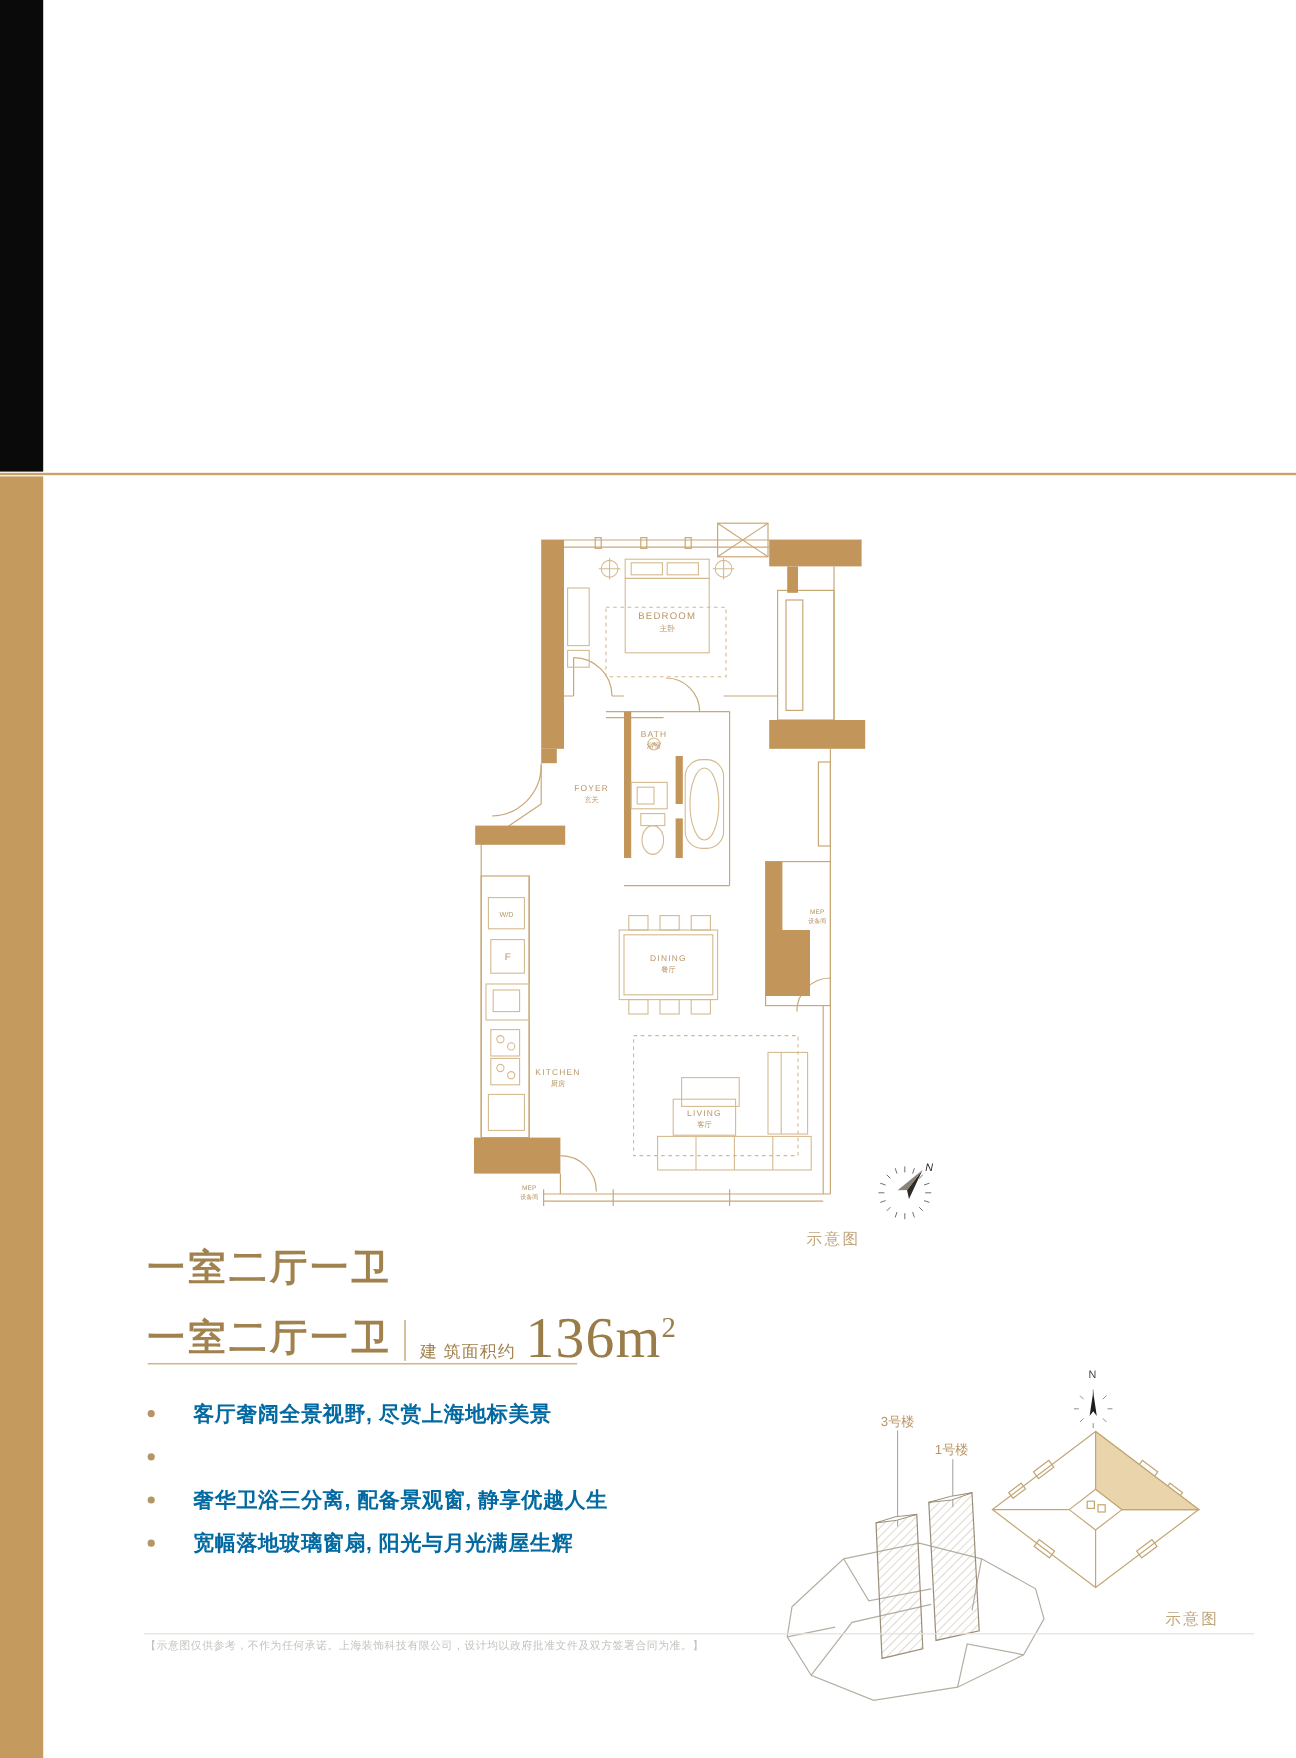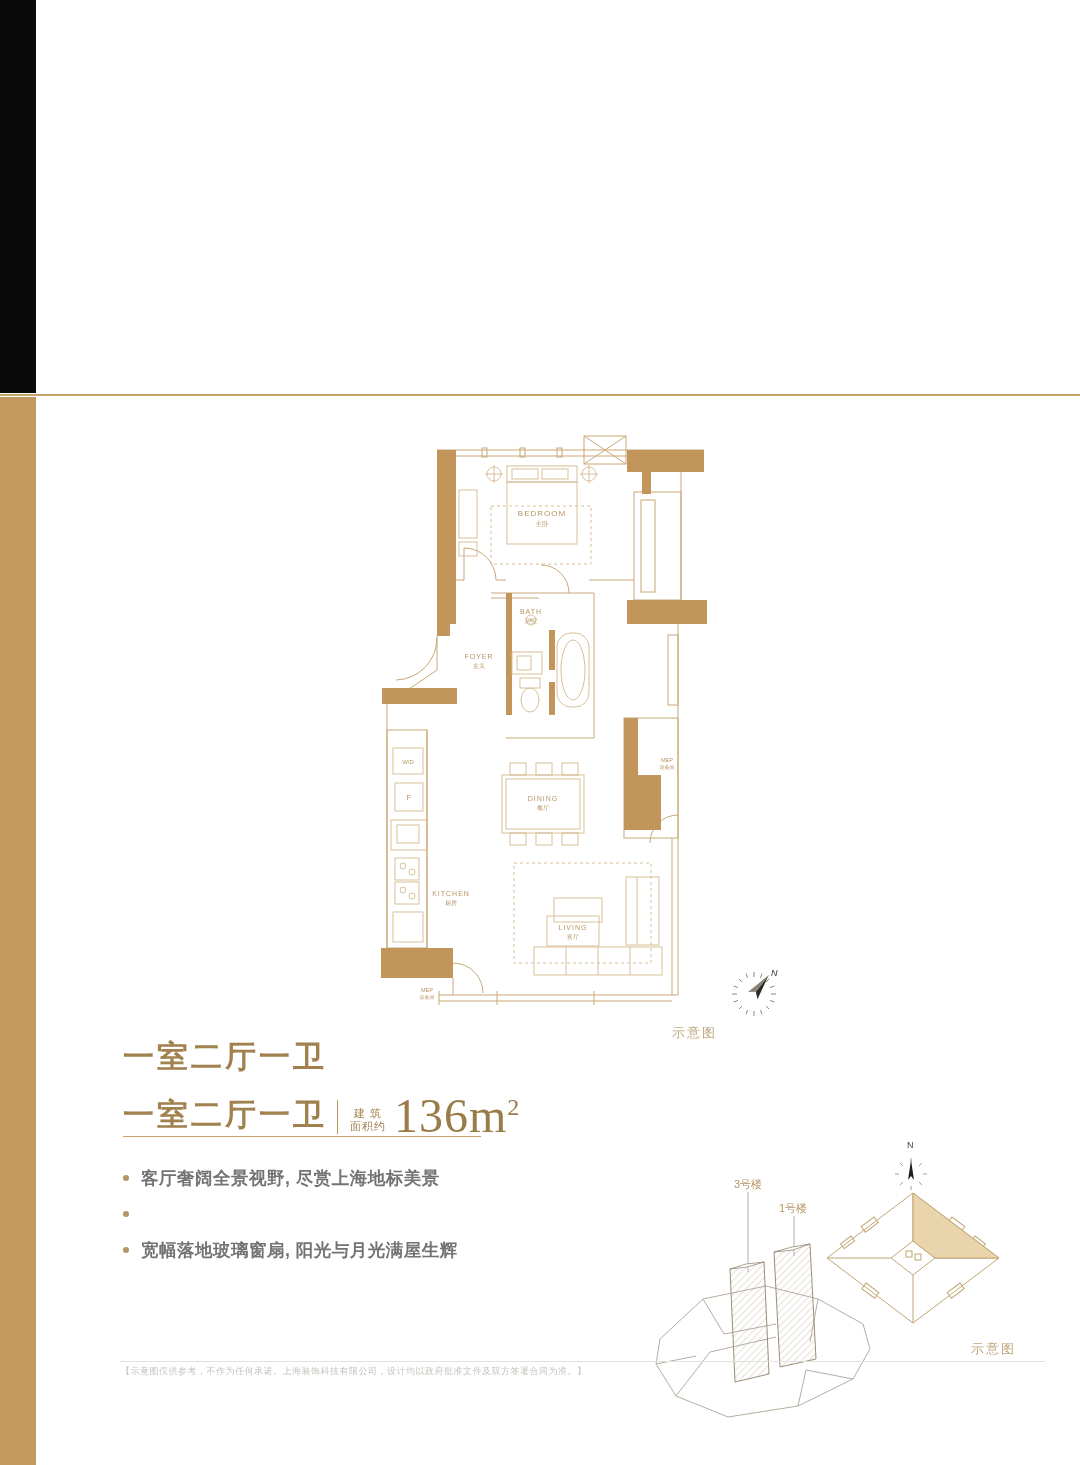--- a/index.html
+++ b/index.html
@@ -11,49 +11,49 @@
   .gold-hline{left:0;top:394px;width:1080px;height:2px;background:#c9a36b;}
   .gold-bar{left:0;top:397px;width:36px;height:1068px;background:#c49a5f;}
   
   .title-block{left:123px;top:1036px;color:#a1824e;}
   .title-heading{font-family:"Liberation Serif",serif;font-size:31px;font-weight:700;
                  letter-spacing:3px;color:#a1824e;}
   .title-row{margin-top:16px;display:flex;align-items:flex-end;text-align:center;}
   .title-layout{font-family:"Liberation Serif",serif;font-size:31px;font-weight:700;
                 letter-spacing:3px;color:#a1824e;}
   .title-sep{width:1px;height:34px;background:#b6975f;margin:0 12px 2px 10px;}
-  .area-label{display:flex;flex-direction:column;justify-content:flex-end;
-              font-size:11px;line-height:13px;color:#a1824e;margin:0 8px 3px 0;letter-spacing:1px;}
+  .area-label{display:flex;justify-content:flex-end;
+              font-size:14px;line-height:13px;color:#a1824e;margin:0 8px 3px 0;letter-spacing:1px;}
   .area-value{font-family:"Liberation Serif",serif;font-size:48px;line-height:40px;
               color:#997c48;letter-spacing:1px;}
   .area-value sup{font-size:24px;line-height:0;}
   .title-divider{left:123px;top:1136px;width:358px;height:1px;background:#c9a36b;}
   
   .features{left:123px;top:1160px;width:480px;list-style:none;margin:0;padding:0;}
   .features li{display:flex;align-items:center;height:36px;}
   .dot{width:6px;height:6px;border-radius:50%;background:#b59465;margin-right:12px;flex:0 0 6px;}
-  .feature-text{font-size:17.5px;font-weight:700;color:#737373;letter-spacing:0.5px;}
+  .feature-text{font-size:17.5px;font-weight:700;color:#0369a1;letter-spacing:0.5px;margin-left:20px;}
   
   .plan-caption{left:672px;top:1024px;font-size:13px;color:#bfa67d;letter-spacing:2px;}
   .site-caption{left:971px;top:1340px;font-size:13px;color:#bfa67d;letter-spacing:2px;}
   
   .footer-line{left:120px;top:1361px;width:925px;height:1px;background:#e3e1dd;}
   .disclaimer{left:121px;top:1365px;width:900px;font-size:9px;color:#c6c3be;letter-spacing:0.5px;}
   svg text{font-family:"Liberation Sans",sans-serif;}
 </style>
 </head>
 <body>
 
 <div class="page">
 
   <div class="abs black-bar"></div>
   <div class="abs gold-hline"></div>
   <div class="abs gold-bar"></div>
 
-  <div class="abs" style="left:379px;top:430px;width:372px;height:605px;">
+  <div class="abs" style="left:393px;top:430px;width:372px;height:605px;">
     <svg width="372" height="605" viewBox="0 0 372 605">
       <g stroke="#c9a877" stroke-width="1" fill="none">
 
         <line x1="58" y1="20" x2="325" y2="20"></line>
         <line x1="77" y1="26" x2="248" y2="26"></line>
         <line x1="302" y1="42" x2="302" y2="170"></line>
         <line x1="299" y1="194" x2="299" y2="565"></line>
         <line x1="293" y1="408" x2="293" y2="565"></line>
         <line x1="60" y1="565" x2="299" y2="565"></line>
         <line x1="60" y1="571" x2="293" y2="571"></line>
@@ -245,20 +245,24 @@
   <ul class="abs features">
     <li>
         <span class="dot"></span>
         <span class="feature-text">客厅奢阔全景视野, 尽赏上海地标美景</span>
       </li>
     <li>
         <span class="dot"></span>
       </li>
     <li>
         <span class="dot"></span>
+        <span class="feature-text">奢华卫浴三分离, 配备景观窗, 静享优越人生</span>
+      </li>
+    <li>
+        <span class="dot"></span>
         <span class="feature-text">宽幅落地玻璃窗扇, 阳光与月光满屋生辉</span>
       </li>
   </ul>
 
   <div class="abs" style="left:648px;top:1174px;width:235px;height:255px;">
     <svg width="235" height="255" viewBox="0 0 235 255">
       <defs>
         <pattern id="hatch" width="5" height="5" patternUnits="userSpaceOnUse" patternTransform="rotate(45)">
           <line x1="0" y1="0" x2="0" y2="5" stroke="#b3a58f" stroke-width="0.7"></line>
         </pattern>

